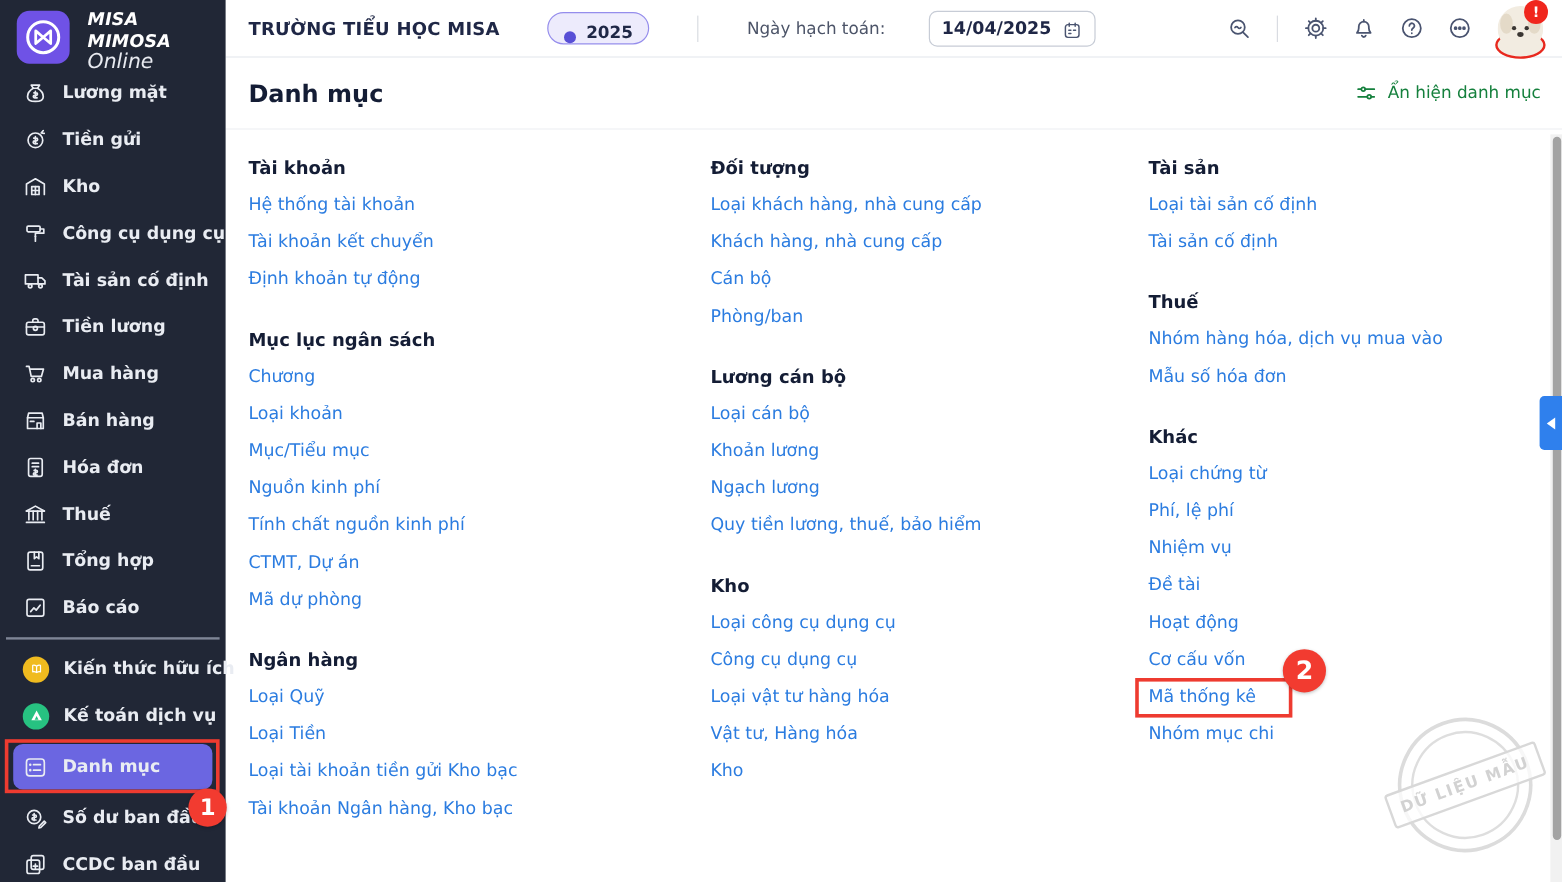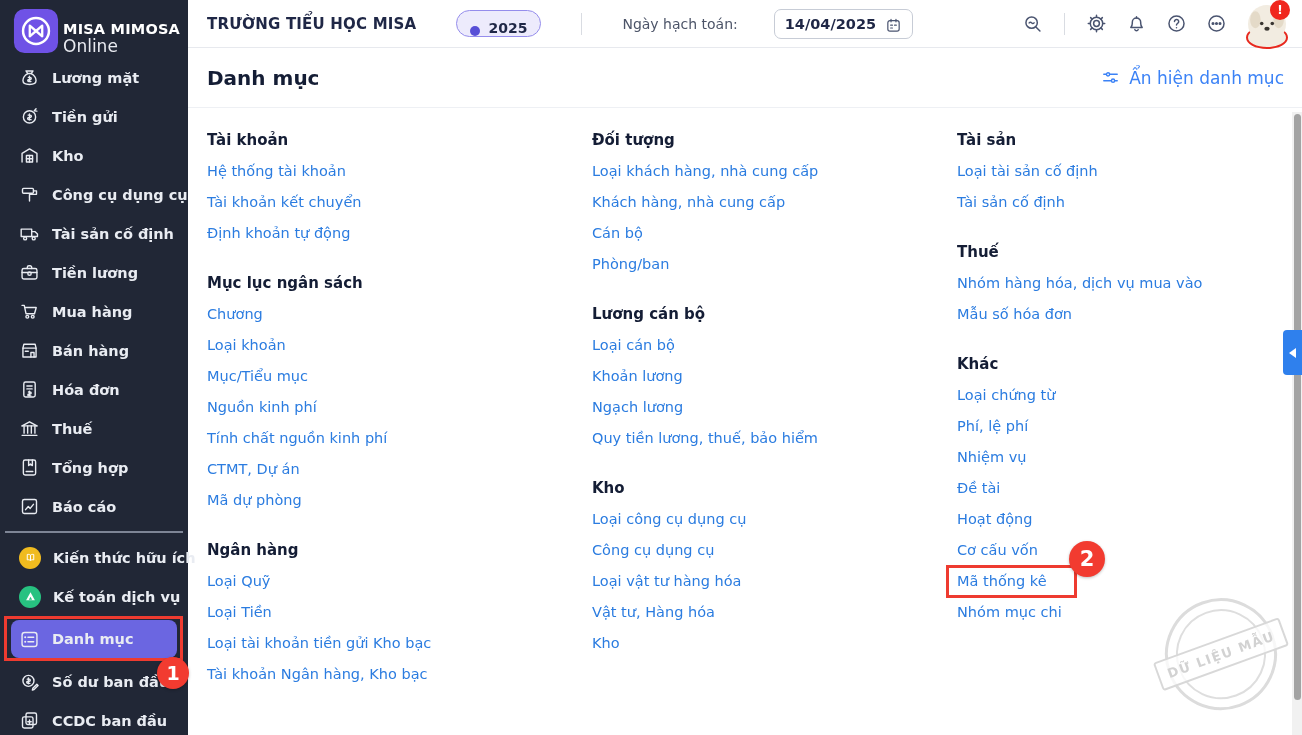--- a/index.html
+++ b/index.html
@@ -5,21 +5,21 @@
   * { box-sizing: border-box; margin: 0; padding: 0; }
   html,body { width:1302px; height:735px; }
   body {
     font-family: "DejaVu Sans", "Liberation Sans", sans-serif;
     background:#fff; overflow:hidden;
   }
   #root { position:relative; width:1302px; height:735px; overflow:hidden; background:#fff; }
 
   
   .sidebar { position:absolute; left:0; top:0; width:188px; height:735px; background:#212736; z-index:4; }
-  .logo-row { display:flex; align-items:flex-end; gap:4px; padding:8px 0 4px 13px; height:58px; }
+  .logo-row { display:flex; align-items:flex-start; gap:14px; padding:8px 0 4px 13px; height:58px;font-style:italic; }
   .logo-sq { width:46px; height:46px; flex:0 0 46px; }
   .logo-name { color:#fff; font-size:14.5px; font-weight:700; line-height:18px; letter-spacing:.2px; }
   .logo-edition { color:#e8eaf0; font-size:17px; font-weight:400; line-height:16px; }
   .side-item { display:flex; align-items:center; gap:12px; height:39px; padding-left:19px; cursor:pointer; }
   .side-ic { width:21px; height:21px; color:#e9ecf2; display:flex; }
   .side-ic svg { width:21px; height:21px; }
   .side-label { color:#e9ecf2; font-size:14.5px; font-weight:700; white-space:nowrap; }
   .side-divider { border-top:2px solid #7e8596; margin:5px 5px; }
   .util-ic { width:22px; height:22px; border-radius:50%; display:flex; align-items:center; justify-content:center; flex:0 0 22px; }
   .util-ic svg { width:15px; height:15px; }
@@ -51,21 +51,21 @@
   .avatar-wrap { position:relative; width:38px; height:38px; }
   .avatar { width:38px; height:38px; border-radius:50%; border:2.5px solid #e8281e; overflow:hidden; cursor:pointer; background:#f2ece1; }
   .avatar svg { width:100%; height:100%; }
   .avatar-badge { position:absolute; right:-6px; top:-5px; width:20px; height:20px; background:#f0261d; color:#fff;
                   border-radius:50%; font-size:12px; font-weight:700; display:flex; align-items:center; justify-content:center; }
 
   
   .page-header { position:absolute; left:188px; top:48px; right:0; height:60px; background:#fff; border-bottom:1px solid #eef0f4;
                  display:flex; align-items:center; justify-content:space-between; padding:0 18px 0 19px; z-index:2; }
   .page-title { font-size:20px; font-weight:700; color:#141d35; }
-  .toggle-cats { display:flex; align-items:center; gap:9px; color:#3b82f6; font-size:17px; cursor:pointer;text-align:right; }
+  .toggle-cats { display:flex; align-items:center; gap:9px; color:#15803d; font-size:14px; cursor:pointer;text-align:right; }
   .toggle-cats svg { width:19px; height:19px; }
 
   
   .content { position:absolute; left:188px; top:108px; right:0; bottom:0; background:#fff; }
   .col { position:absolute; top:22px; }
   #col-0 { left:19px;  width:370px; }
   #col-1 { left:404px; width:340px; }
   #col-2 { left:769px; width:340px; }
   .group { margin-bottom:24px; }
   .group-title { font-size:15px; font-weight:700; color:#141d35; line-height:20px; margin-bottom:6px; }

